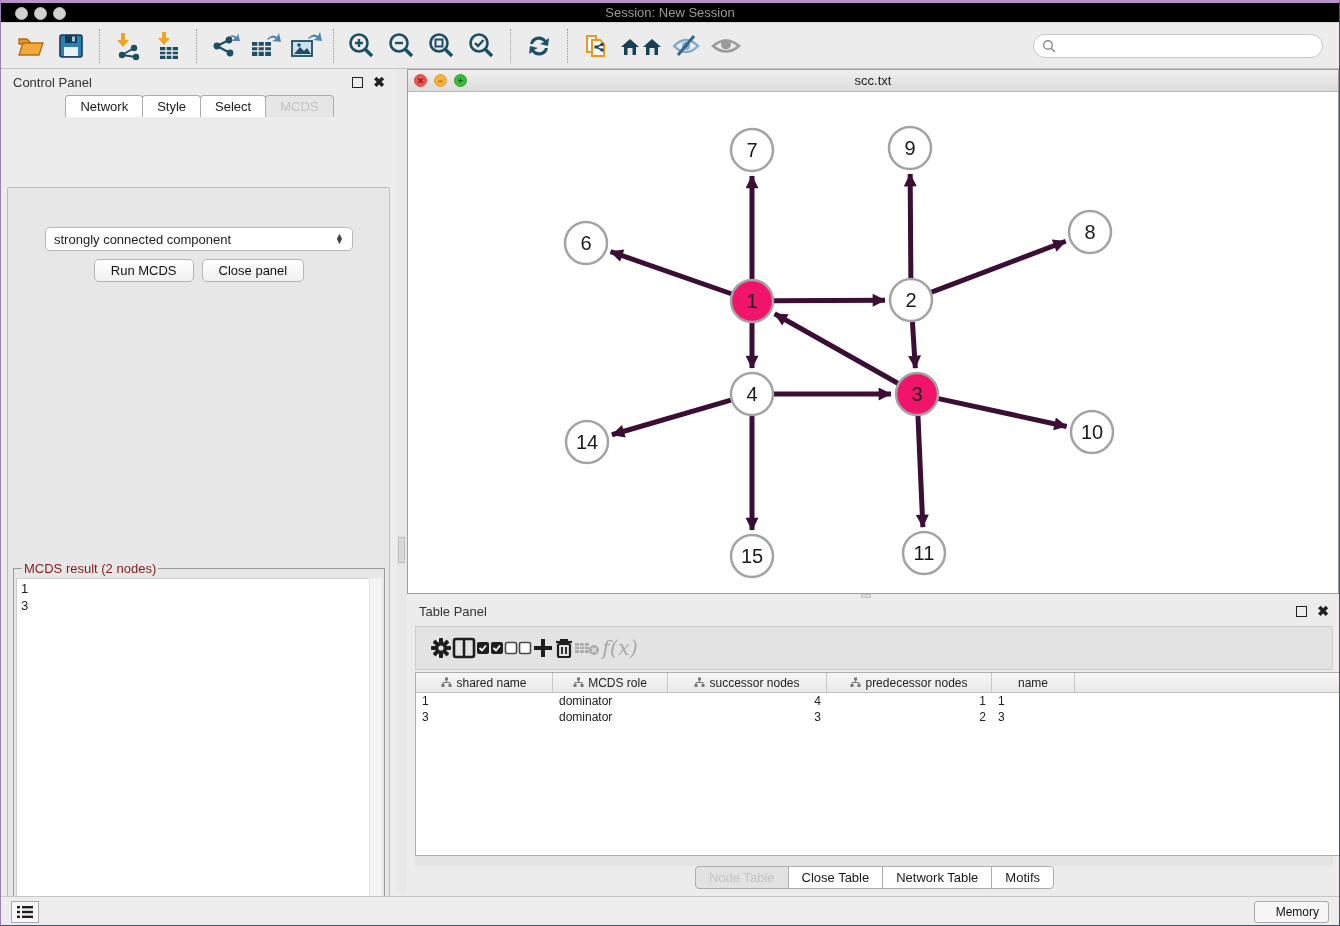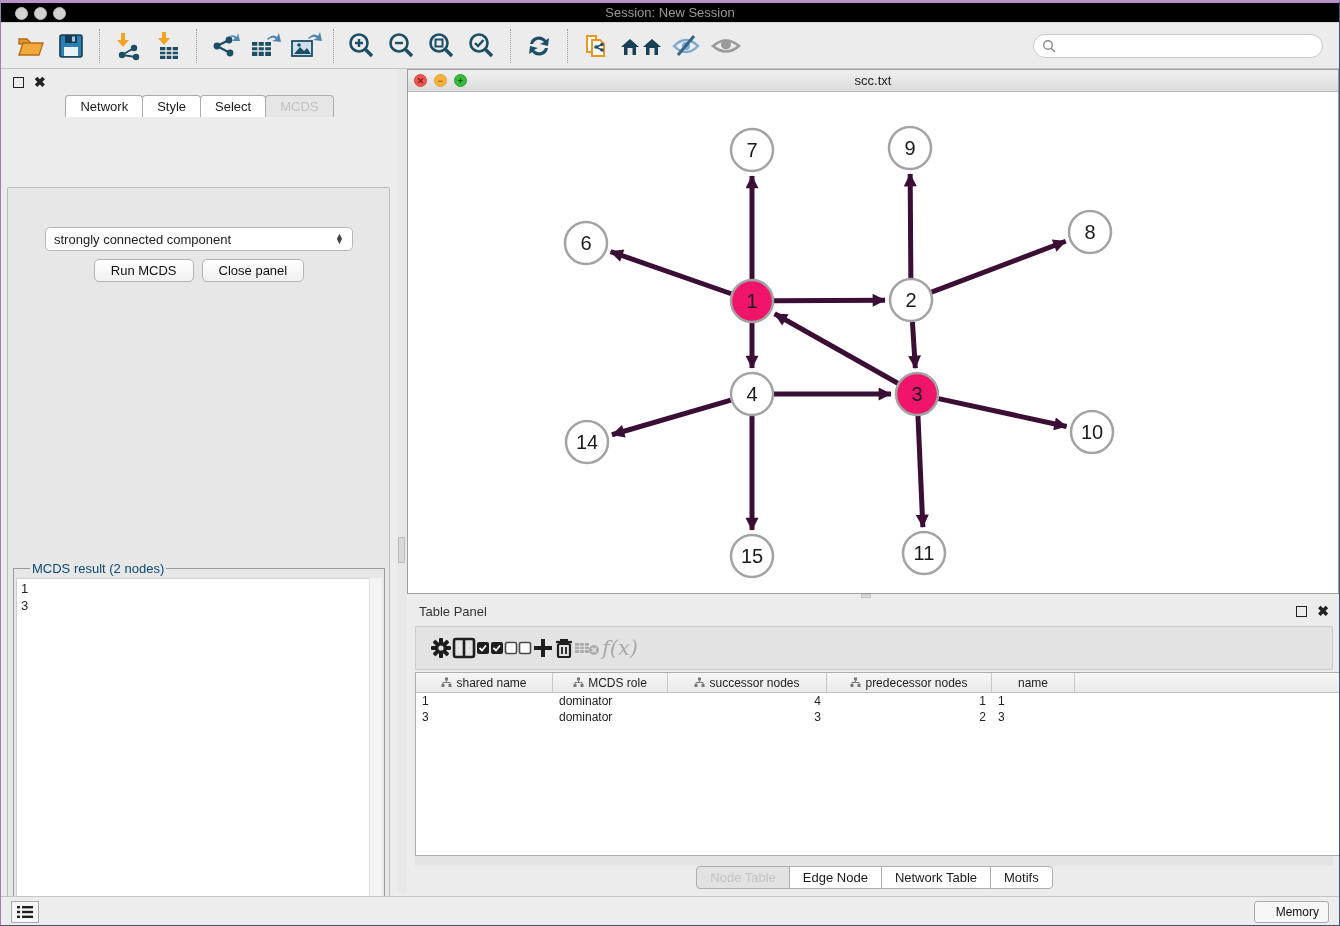--- a/index.html
+++ b/index.html
@@ -41,21 +41,21 @@
   .tab.sel-disabled { background:#E6E6E6; color:#C2C2C2; }
   .cp-frame { left:6px; top:118px; width:383px; height:764px; background:#E7E7E7; border:1px solid #BDBDBD; border-radius:2px; }
   .opt-label { top:136px; left:0; width:396px; text-align:center; font-size:13px; color:#111; }
   .cp-select { left:44px; top:158px; width:308px; height:24px; background:#fff; border:1px solid #B9B9B9; border-radius:5px;
                display:flex; align-items:center; padding:0 8px; font-size:13px; }
   .cp-select .sel-text { flex:1; }
   .stepper { display:flex; flex-direction:column; align-items:center; line-height:5px; font-size:9px; color:#444; }
   .cp-btn { height:23px; background:linear-gradient(#FFFFFF,#F0F0F0); border:1px solid #B5B5B5; border-radius:5px;
             font-size:13px; color:#111; padding:0 16px; }
   fieldset.mcds { left:12px; top:492px; width:372px; height:386px; border:1px solid #9B9B9B; background:#E7E7E7; padding:0; }
-  fieldset.mcds legend { font-size:13px; color:#0c4a6e; padding:0 2px; margin-left:16px; }
+  fieldset.mcds legend { font-size:13px; color:#7f1d1d; padding:0 2px; margin-left:8px; }
   .mcds-text { position:absolute; left:2px; right:2px; top:2px; bottom:2px; background:#fff; border:1px solid #CFCFCF;
                font-size:13px; line-height:17px; padding:1px 4px; }
   .mcds-scroll { position:absolute; right:2px; top:2px; bottom:2px; width:13px; background:#F4F4F4; border-left:1px solid #E0E0E0; }
 
   
   .vsplit { left:396px; top:66px; width:10px; height:824px; background:#E8E8E8; }
   .vsplit .grip { position:absolute; left:1px; top:468px; width:7px; height:26px; background:#D8D8D8; border:1px solid #BDBDBD; }
   .hgrip { left:860px; top:591px; width:10px; height:4px; background:#DDD; border:1px solid #C6C6C6; }
 
   
@@ -238,20 +238,21 @@
     <svg width="14" height="14" viewBox="0 0 14 14">
       <circle cx="6" cy="6" r="4.3" fill="none" stroke="#8A8A8A" stroke-width="1.4"></circle>
       <path d="M9.2 9.2 L13 13" stroke="#8A8A8A" stroke-width="1.4"></path>
     </svg>
     <input type="text" value="" style="">
   </div>
 </div>
 
 <div class="abs cpanel">
   <div class="panel-head">
+    <span class="ph-title">Control Panel</span>
     <span class="ph-float"></span>
     <span class="ph-close">✖</span>
   </div>
   <div class="abs cp-frame"></div>
   <div class="tabs-row" style="">
     <div class="tab">Network</div>
     <div class="tab">Style</div>
     <div class="tab">Select</div>
     <div class="tab sel-disabled">MCDS</div>
   </div>
@@ -443,21 +444,21 @@
       <div class="td c1 la">dominator</div>
       <div class="td c2 ra">3</div>
       <div class="td c3 ra">2</div>
       <div class="td c4 la">3</div>
     </div>
   </div>
 
   <div class="abs tp-strip"></div>
   <div class="abs tp-tabs">
     <div class="btab sel-disabled">Node Table</div>
-    <div class="btab">Edge Node</div>
+    <div class="btab">Close Table</div>
     <div class="btab">Network Table</div>
     <div class="btab">Motifs</div>
   </div>
 </div>
 
 <div class="abs statusbar">
   <div class="sb-left-btn">
     <svg width="16" height="14" viewBox="0 0 16 14">
       <rect x="0" y="1" width="3" height="2.4" fill="#1E1E1E"></rect>
         <rect x="5" y="1" width="11" height="2.4" fill="#1E1E1E"></rect>

